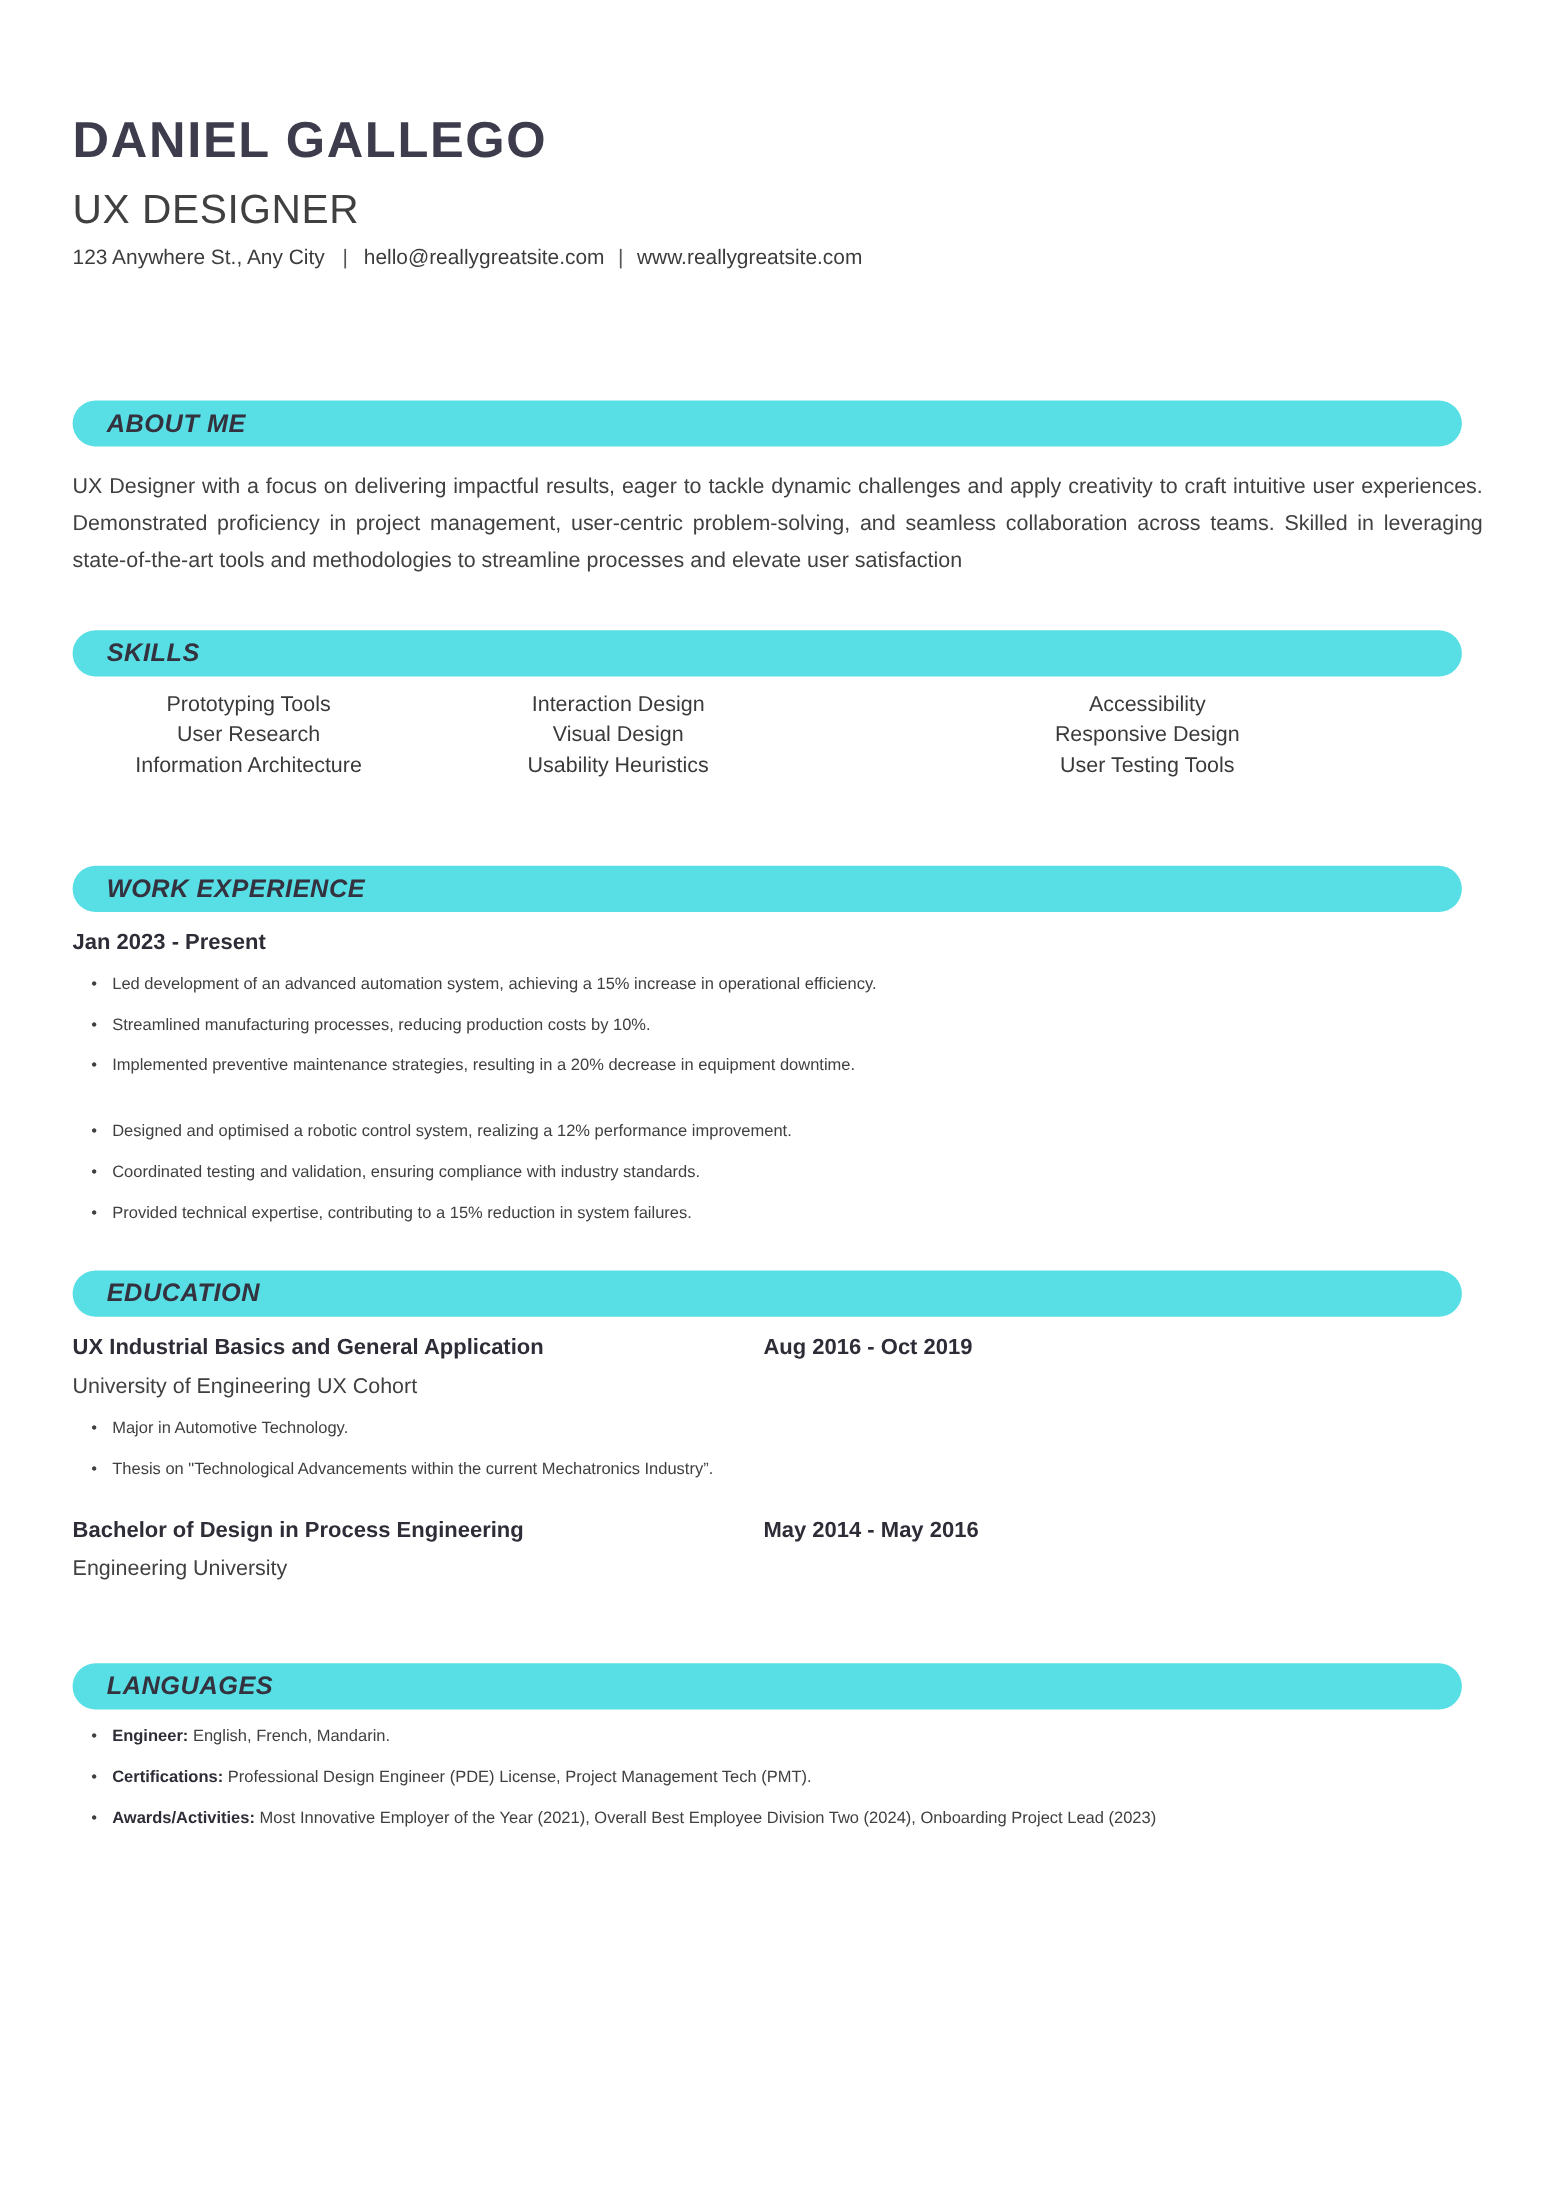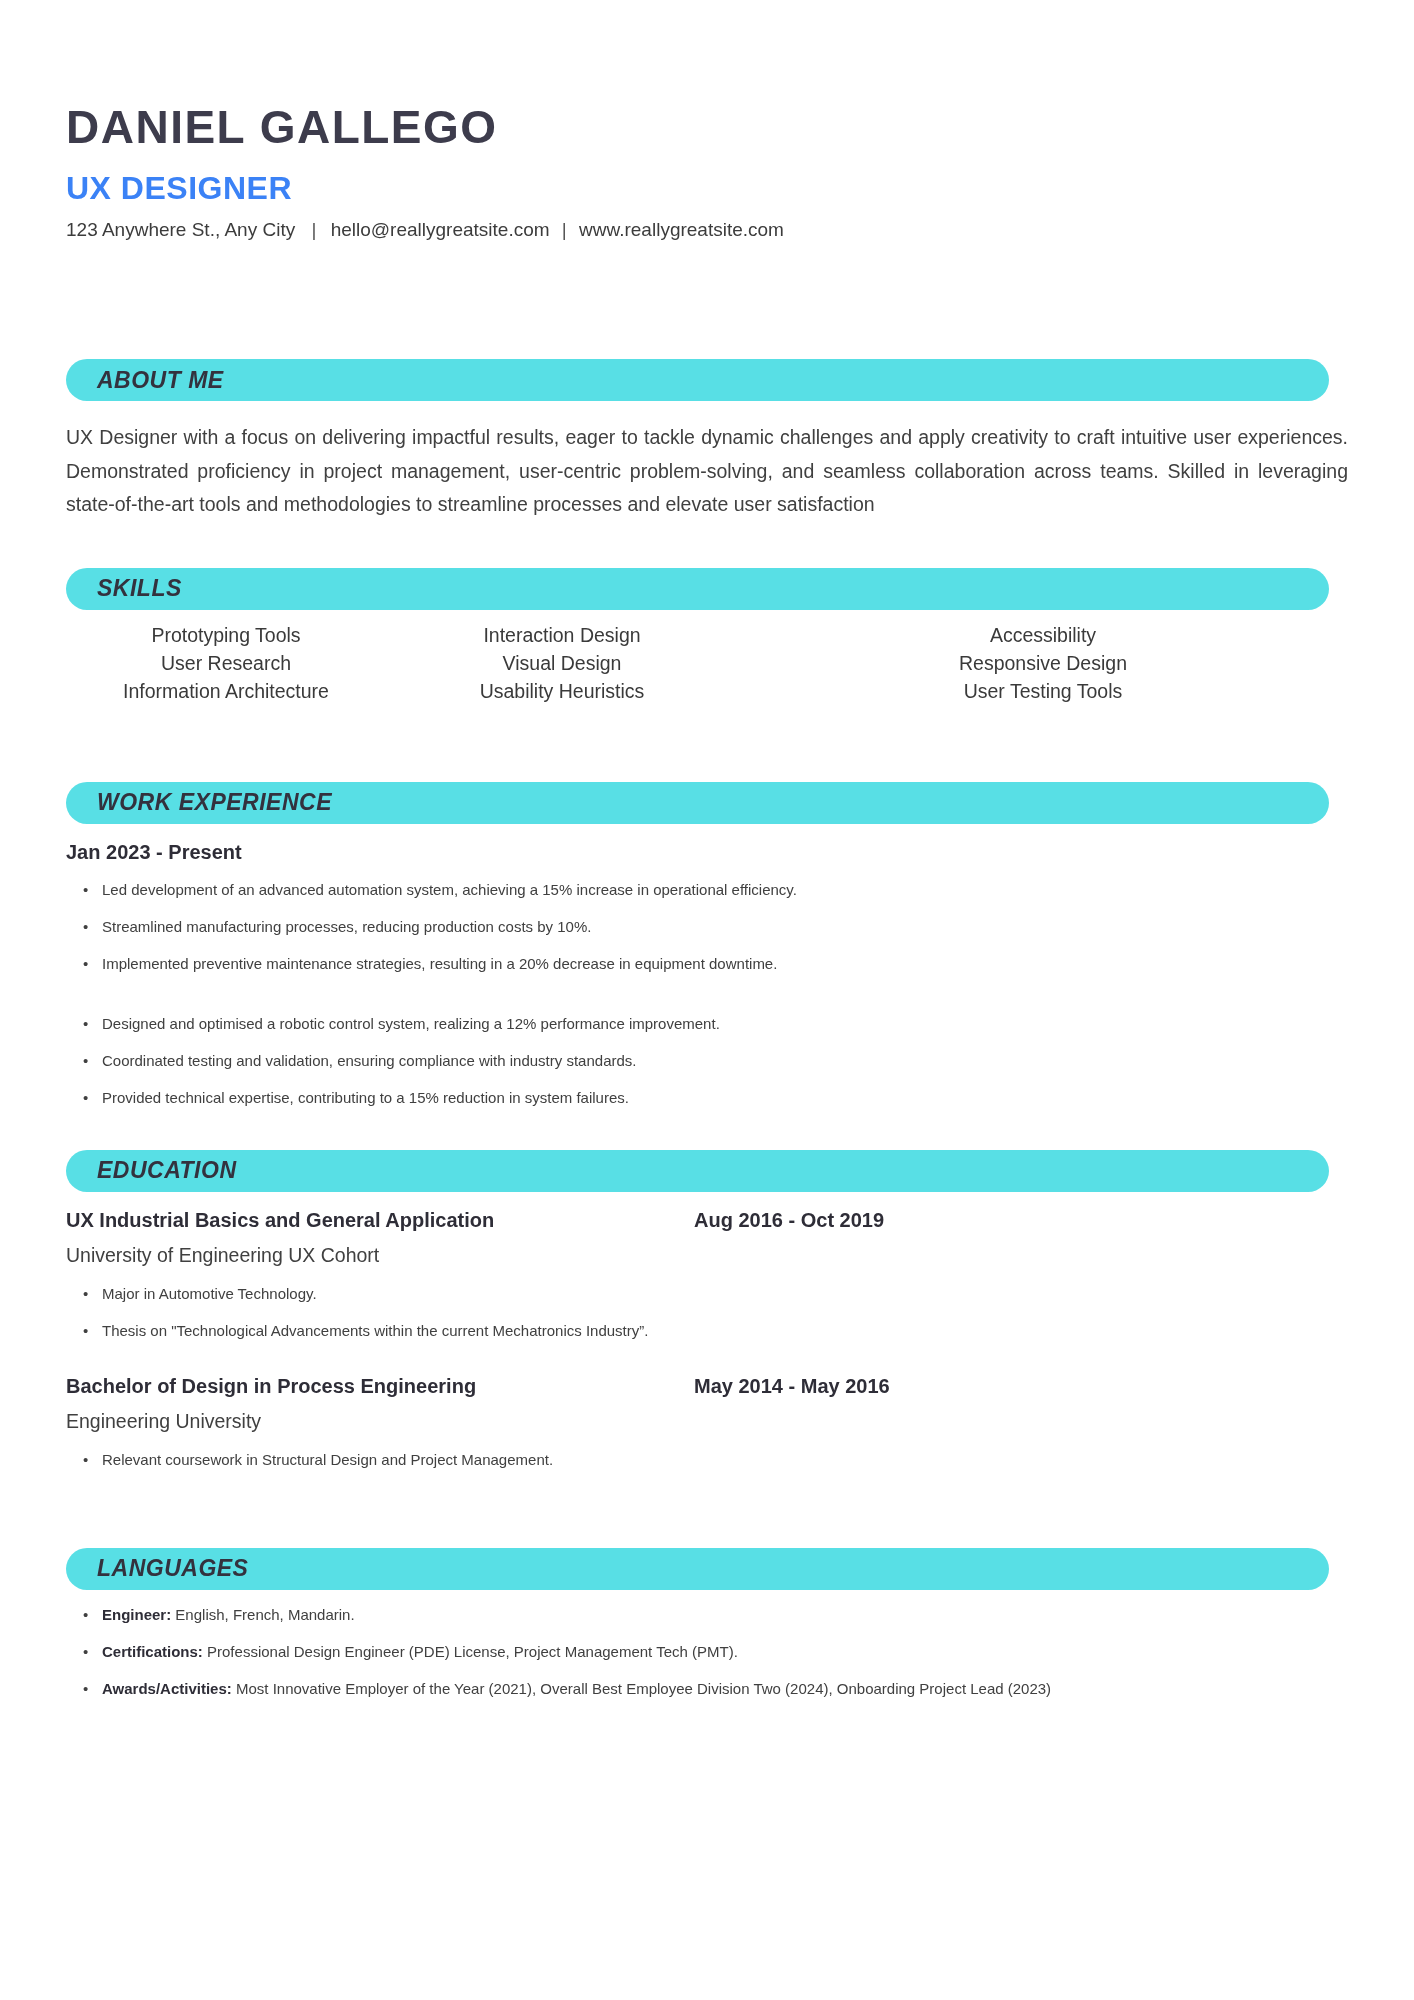--- a/index.html
+++ b/index.html
@@ -9,22 +9,22 @@
     position:relative; width:1414px; height:2000px; margin:12px auto;
     background:#ffffff; padding:0 66px; overflow:hidden;
   }
 
   
   .name {
     padding-top:92px; font-size:46px; line-height:1; font-weight:bold;
     letter-spacing:1.5px; color:#3d3c4c;
   }
   .job-title {
-    margin-top:22px; font-size:32px; line-height:1; font-weight:bold;
-    letter-spacing:0.5px; color:#3b82f6;
+    margin-top:22px; font-size:37px; line-height:1; font-weight:normal;
+    letter-spacing:0.5px; color:#404040;
   }
   .contact { margin-top:15px; font-size:19px; color:#3c3c3c; }
   .contact .sep { margin:0 7px; color:#555; }
   .contact .sep2 { margin:0 9px 0 11px; }
 
   
   .banner {
     width:1263px; height:42px; border-radius:26px;
     background:#58dfe5; display:flex; align-items:center;
     padding-left:31px;
@@ -147,23 +147,20 @@
       <li>Thesis on "Technological Advancements within the current Mechatronics Industry”.</li>
     </ul>
   </div>
 
   <div class="entry">
     <div class="entry-title-row">
       <span>Bachelor of Design in Process Engineering</span>
       <span>May 2014 - May 2016</span>
     </div>
     <div class="school">Engineering University</div>
-    <ul class="bullets">
-      <li>Relevant coursework in Structural Design and Project Management.</li>
-    </ul>
   </div>
 
   <div class="banner languages-banner">
     <span>LANGUAGES</span>
   </div>
   <ul class="bullets languages-list">
     <li><span class="lbl">Engineer:</span> <span>English, French, Mandarin.</span></li>
     <li><span class="lbl">Certifications:</span> <span>Professional Design Engineer (PDE) License, Project Management Tech (PMT).</span></li>
     <li><span class="lbl">Awards/Activities:</span> <span>Most Innovative Employer of the Year (2021), Overall Best Employee Division Two (2024), Onboarding Project Lead (2023)</span></li>
   </ul>

